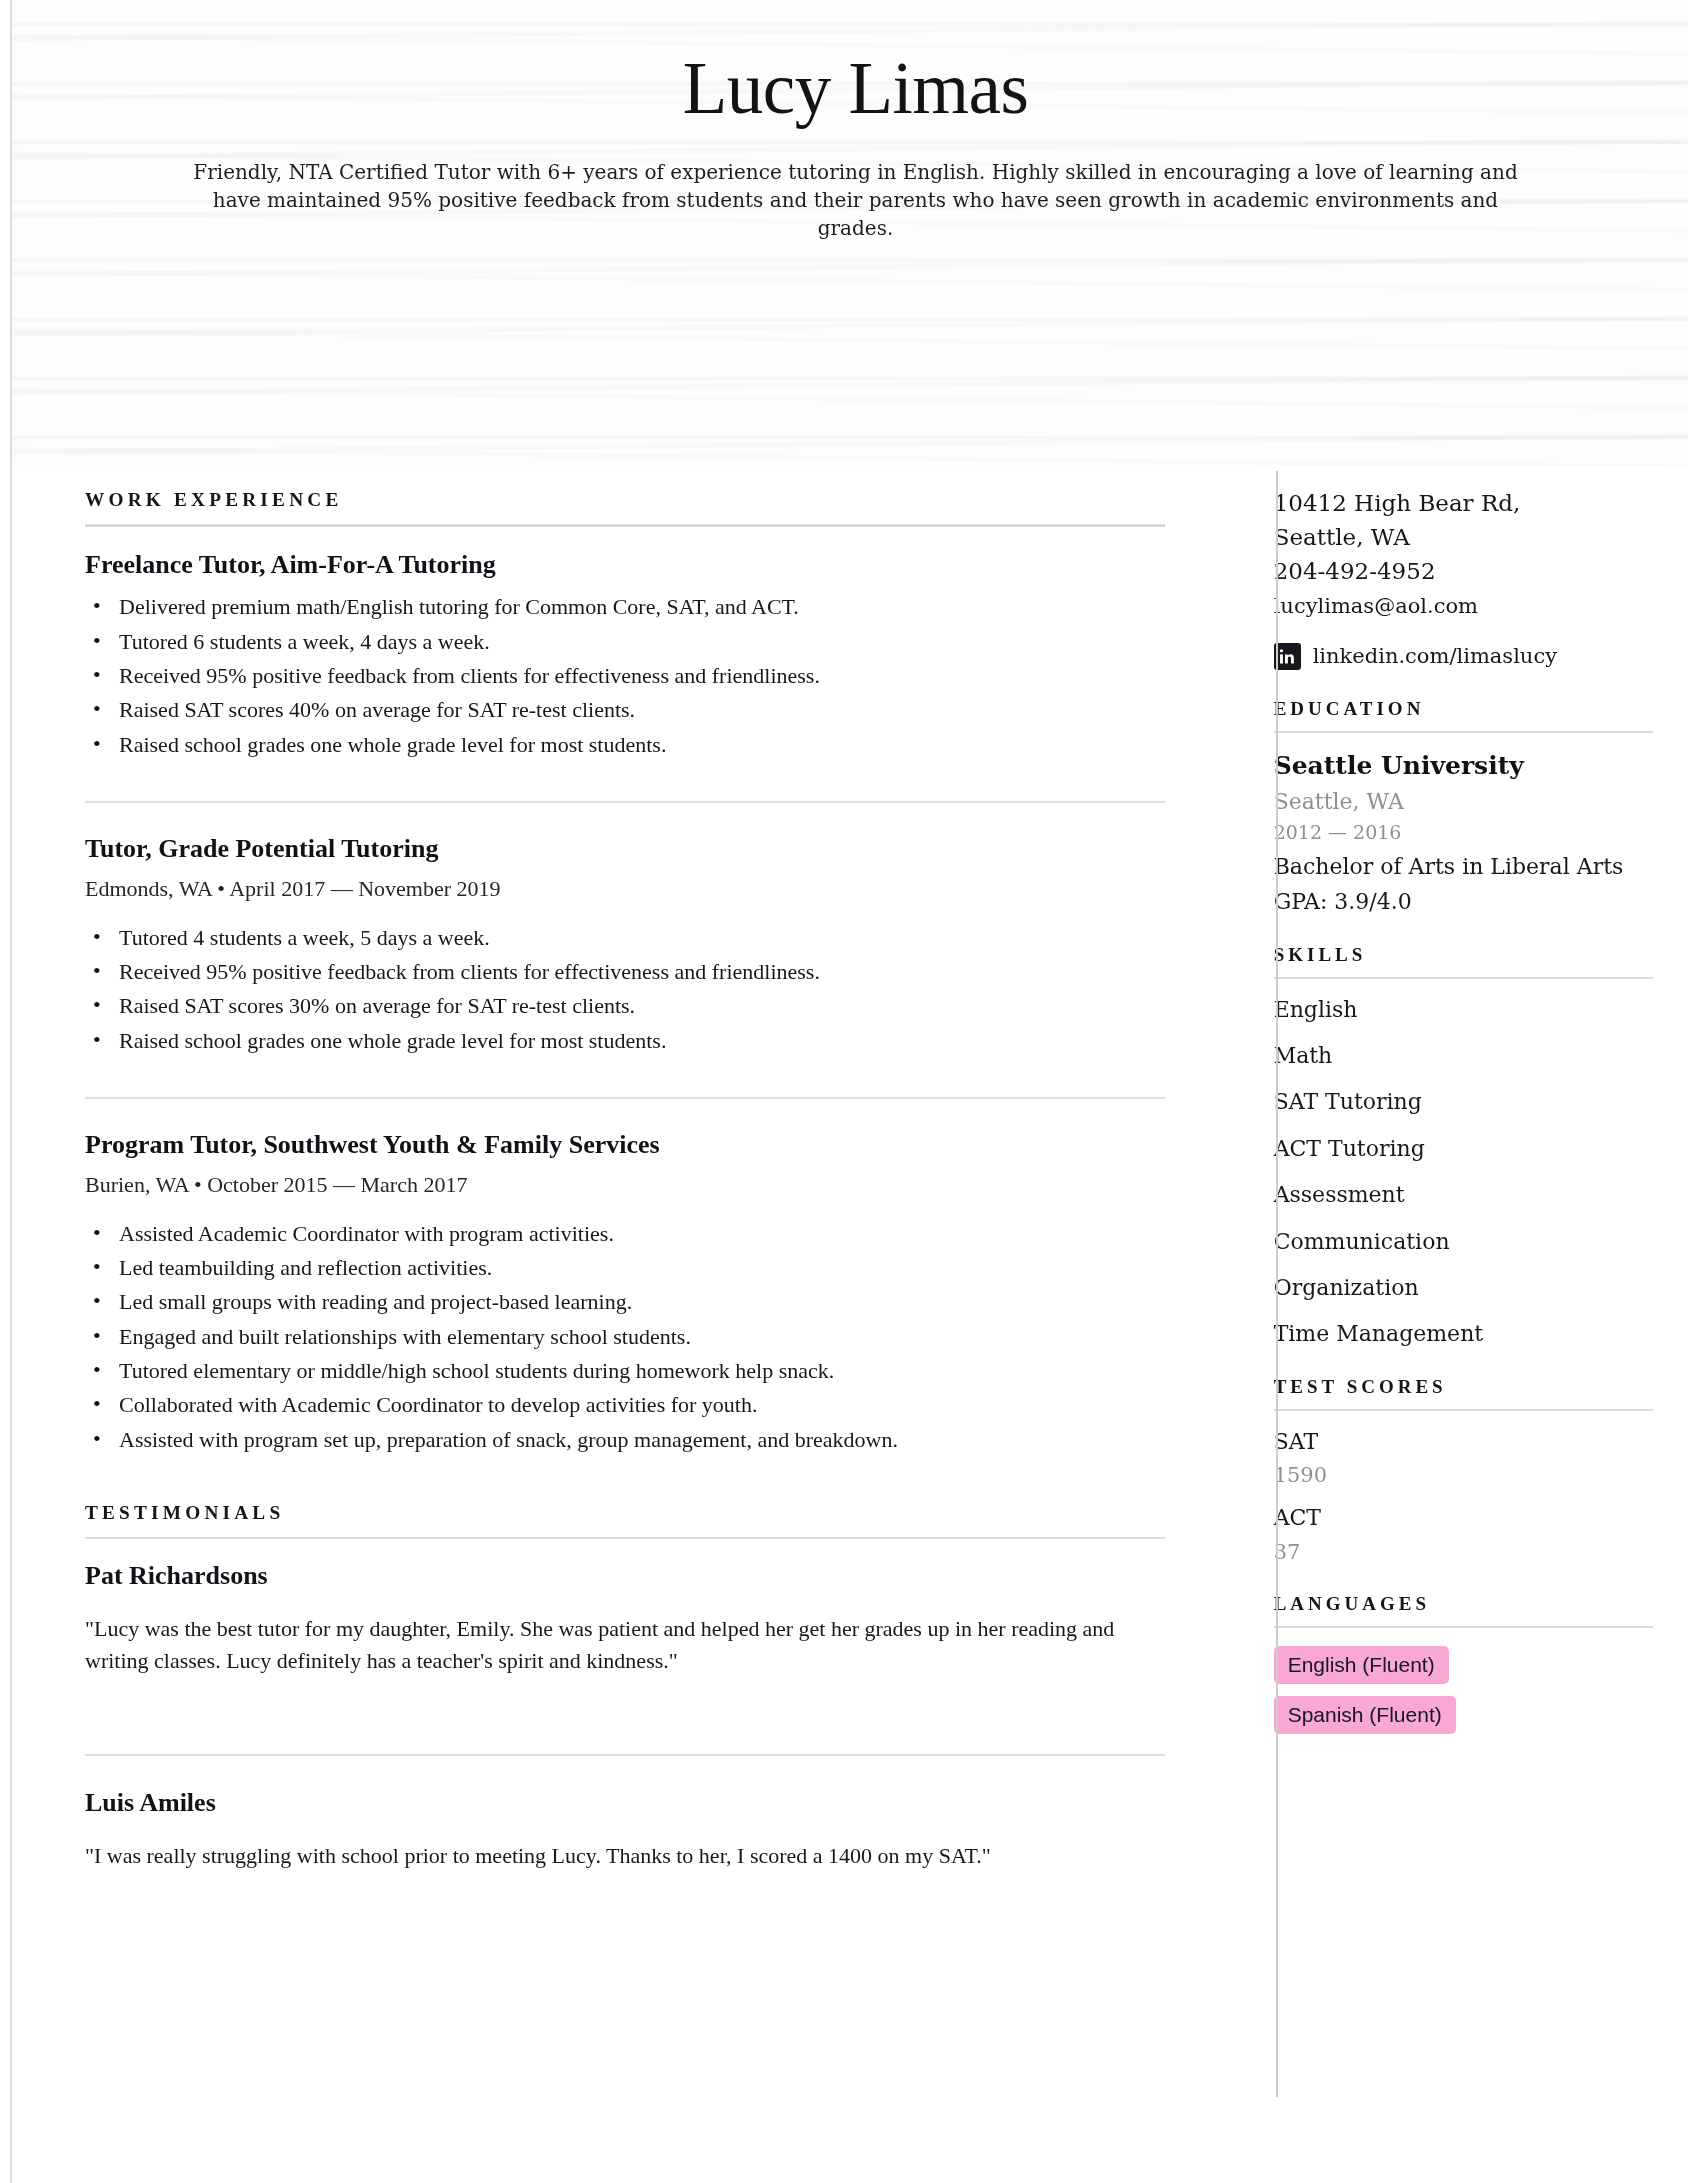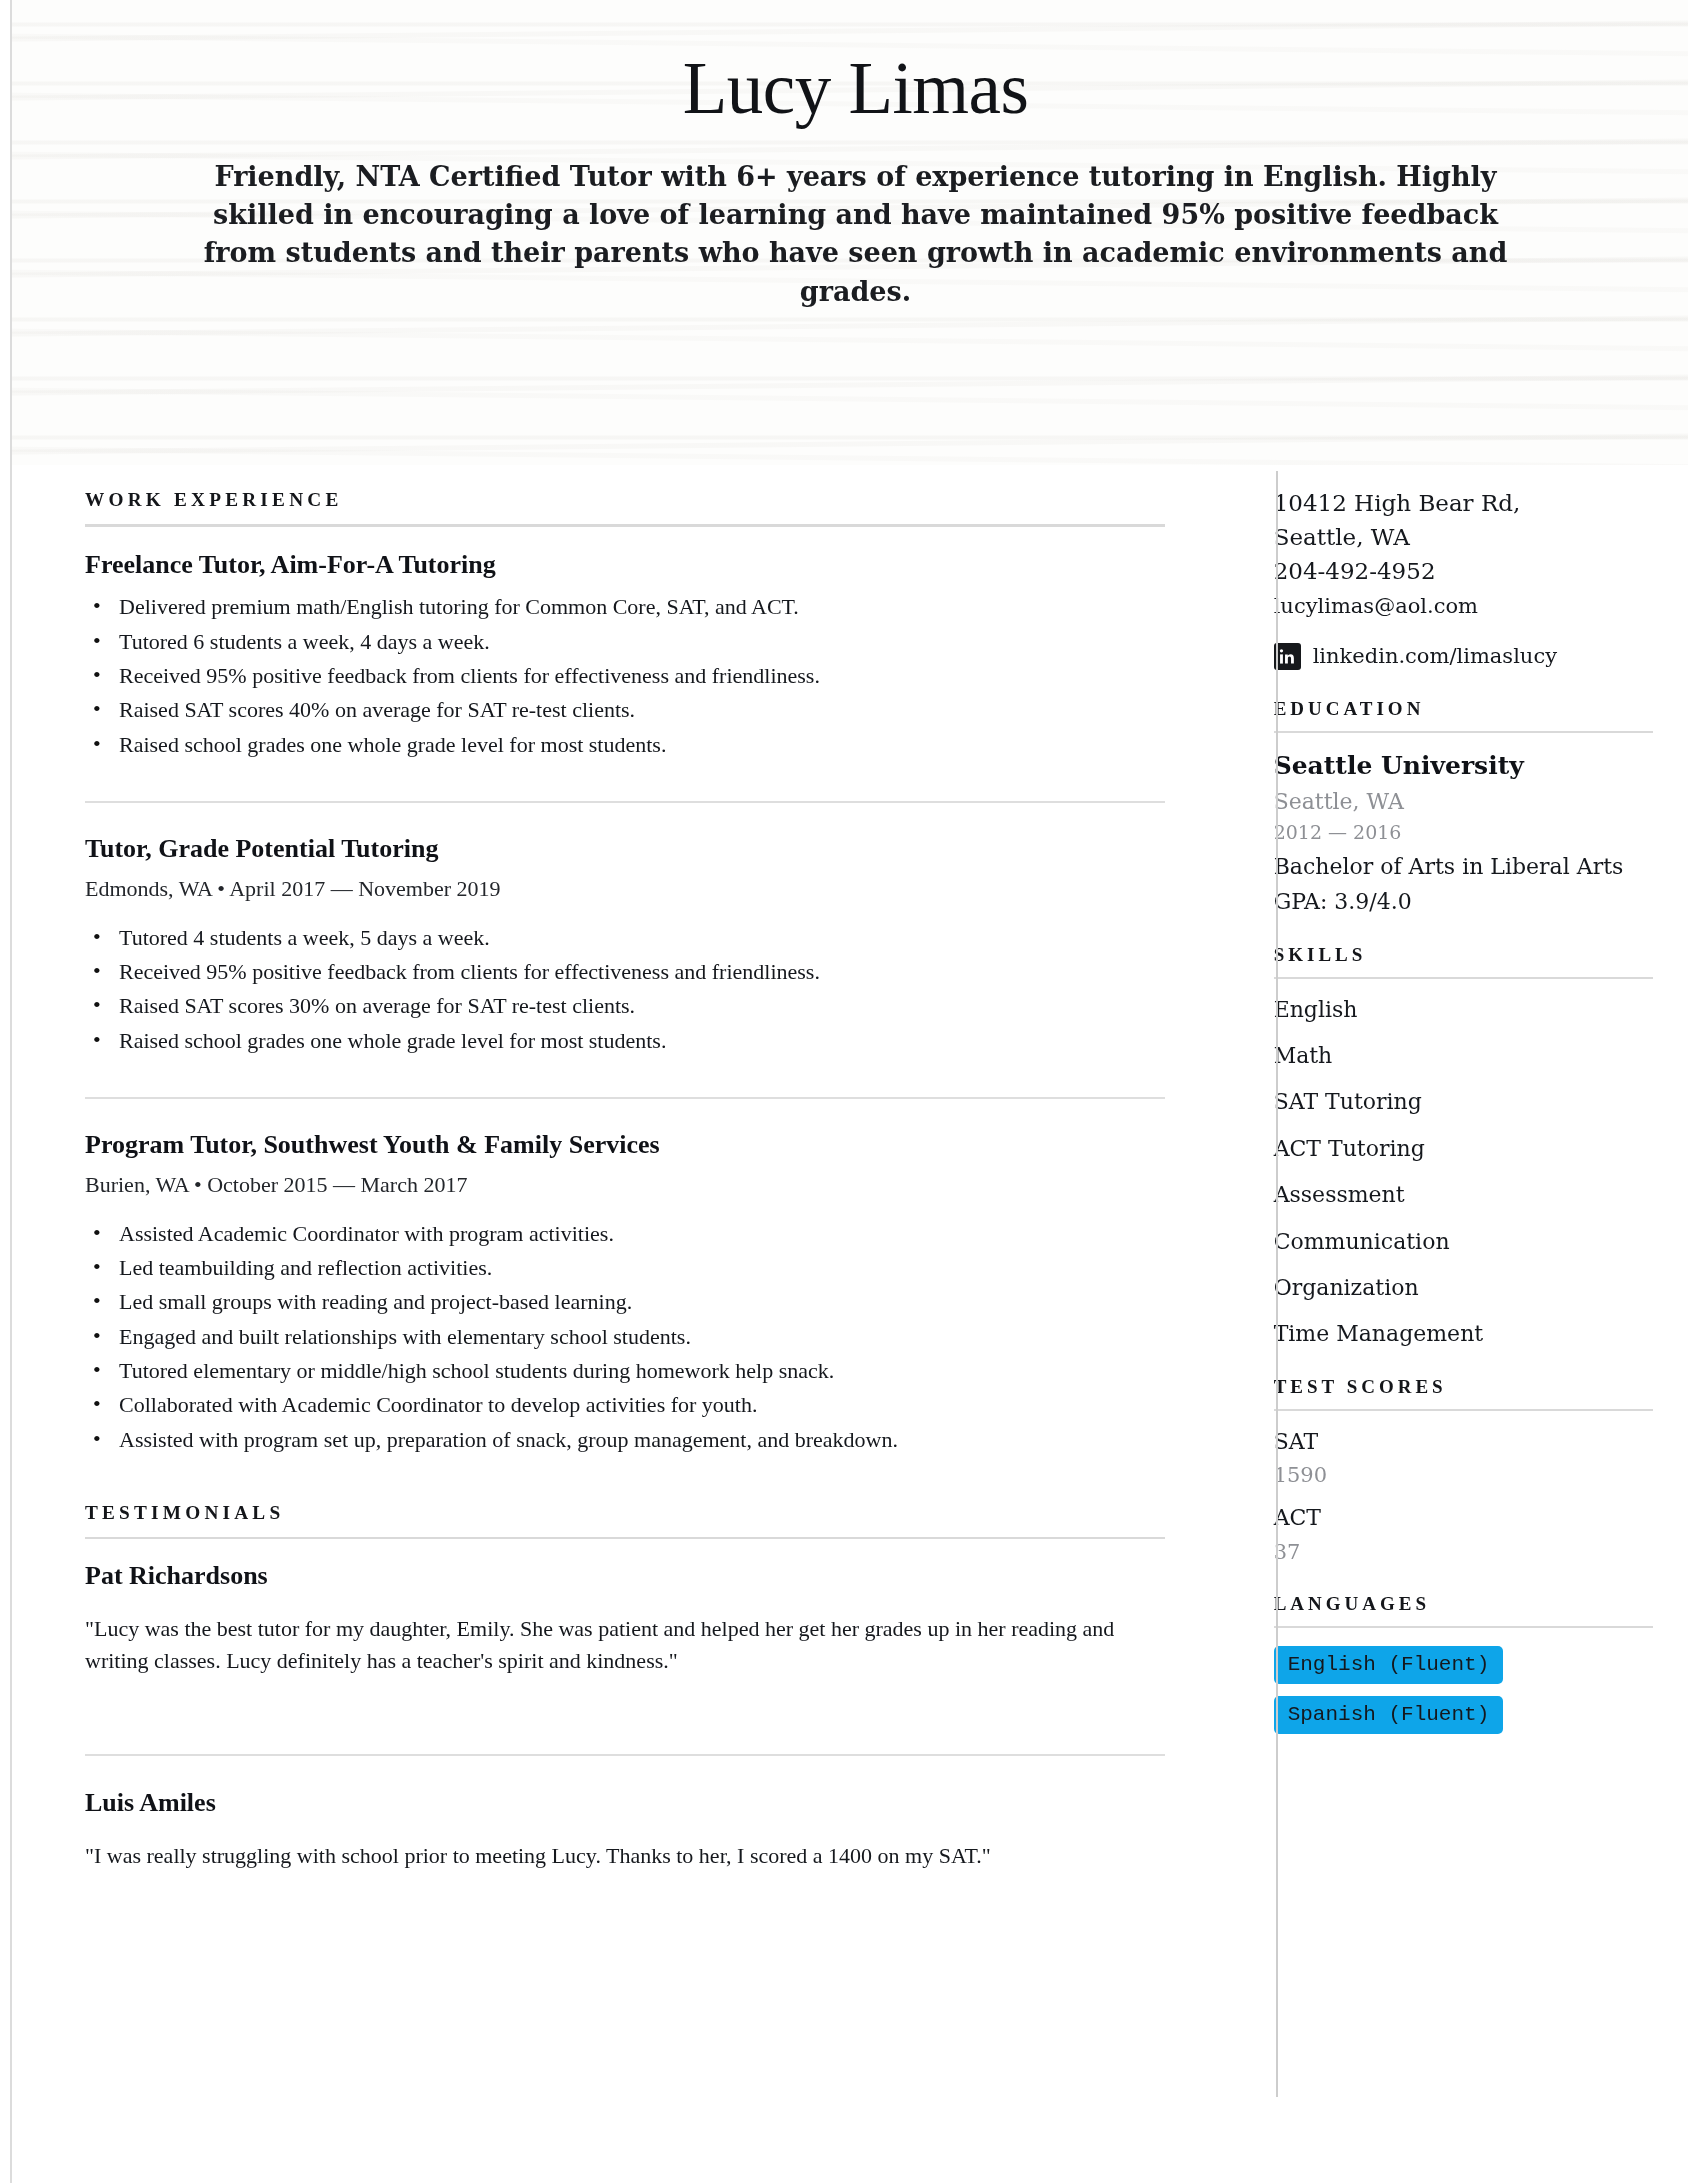--- a/index.html
+++ b/index.html
@@ -81,24 +81,24 @@
     font-size: 73px;
     line-height: 1.05;
     font-weight: 400;
     letter-spacing: -0.5px;
     color: #111317;
     margin-bottom: 30px;
   }
 
   .summary {
     font-family: "DejaVu Serif", "Liberation Serif", serif;
-    font-size: 27px;
+    font-size: 20px;
     line-height: 1.42;
     color: #1b1d21;
-    font-weight: 700;
+    font-weight: 400;
   }
 
   
   .body {
     position: relative;
     display: flex;
     align-items: flex-start;
     padding: 24px 0 0 12px;
   }
 
@@ -321,24 +321,24 @@
     font-family: "DejaVu Serif", "Liberation Serif", serif;
     font-size: 21px;
     color: #8e9095;
     line-height: 1.2;
     margin-bottom: 17px;
   }
   .score-value:last-child { margin-bottom: 0; }
 
   .lang-badge {
     display: inline-block;
-    background: #0ea5e9;
+    background: #f9a8d4;
     border-radius: 5px;
     padding: 6px 14px 7px 14px;
-    font-family: Liberation Mono, monospace;
+    font-family: Liberation Sans, sans-serif;
     font-size: 21px;
     color: #15181d;
     line-height: 1.2;
     margin-bottom: 12px;
   }
 </style>
 </head>
 <body>
 
 <div class="page">

